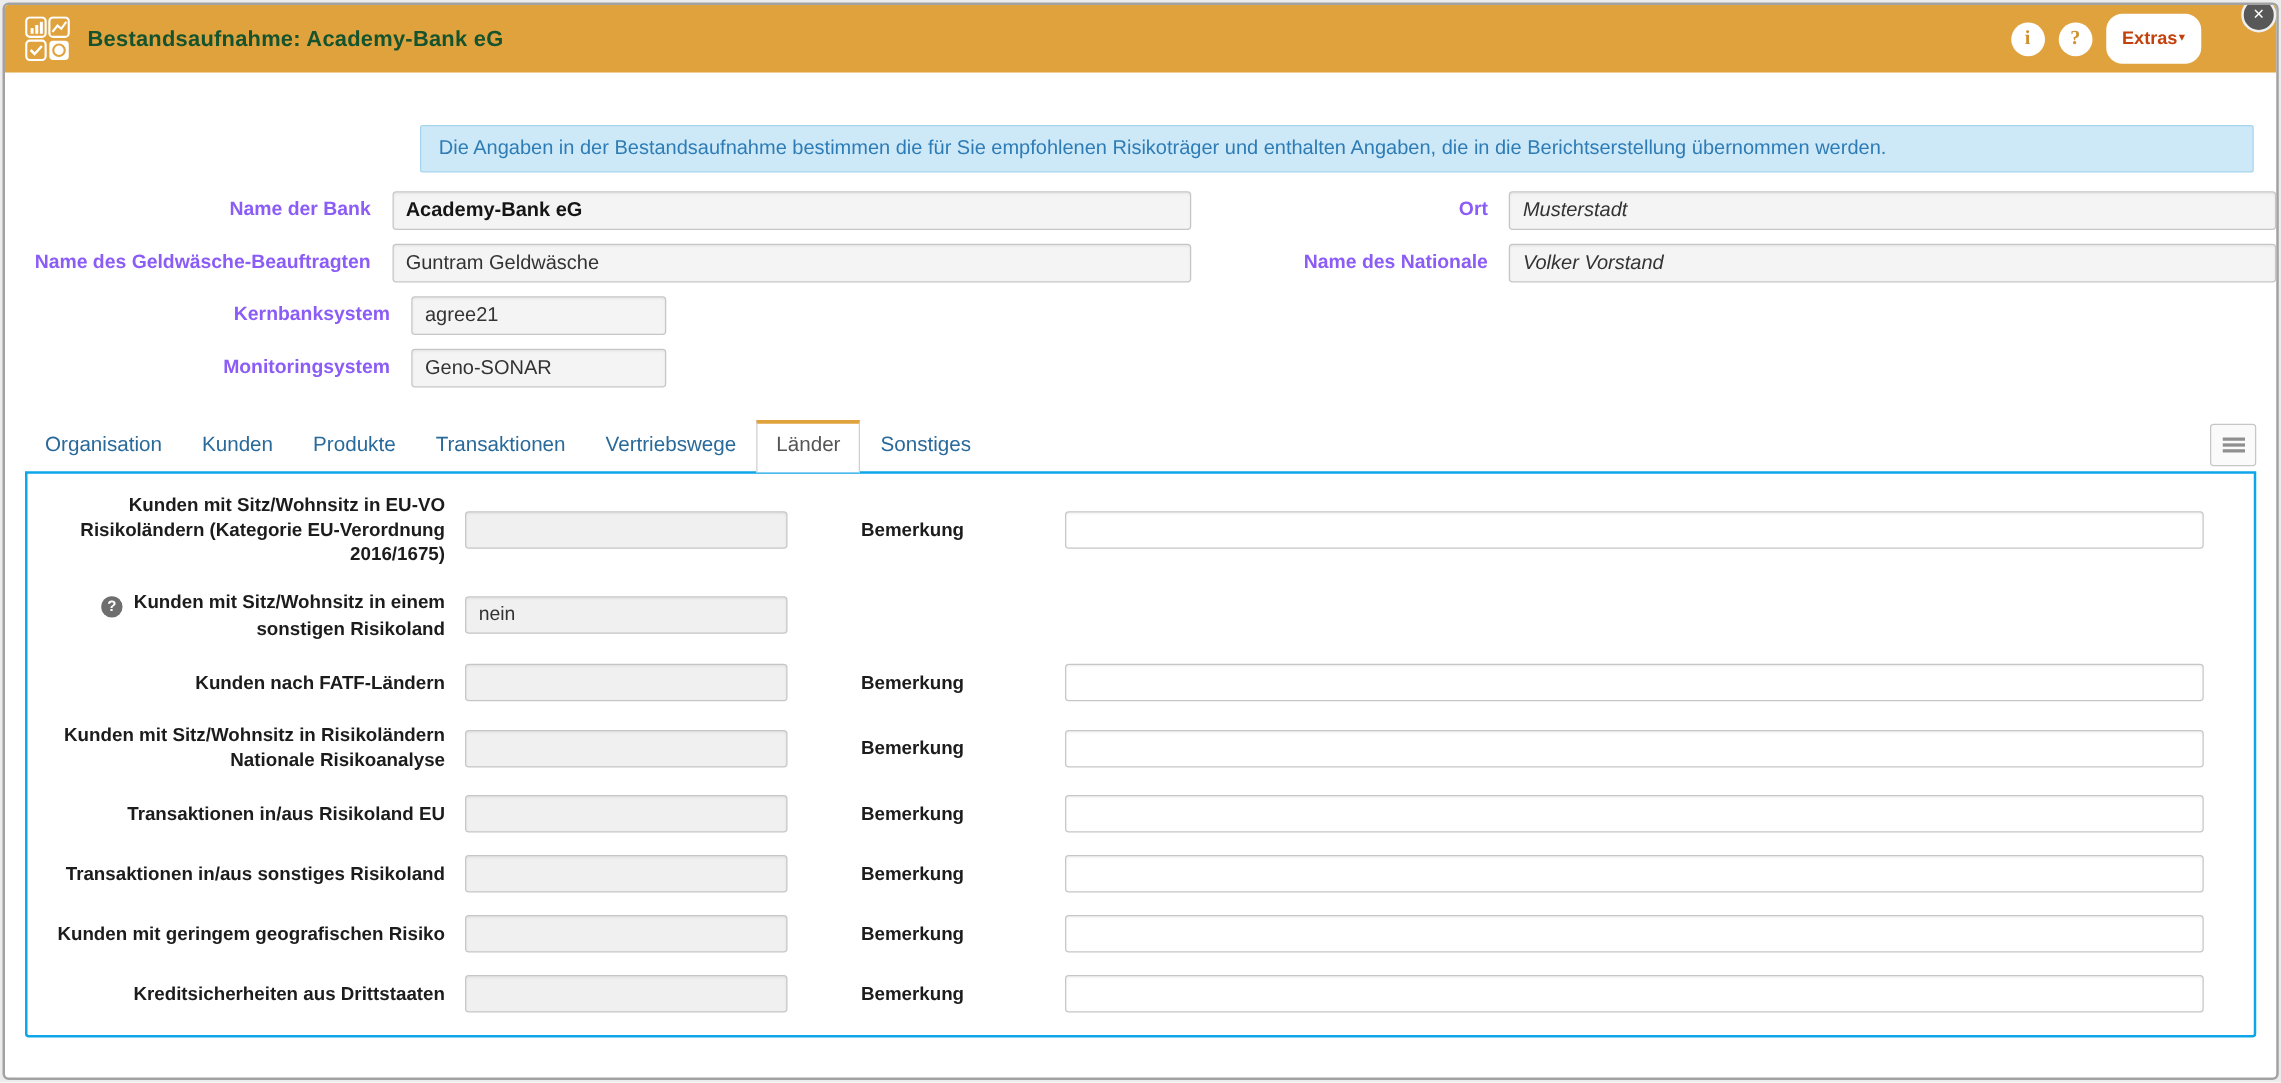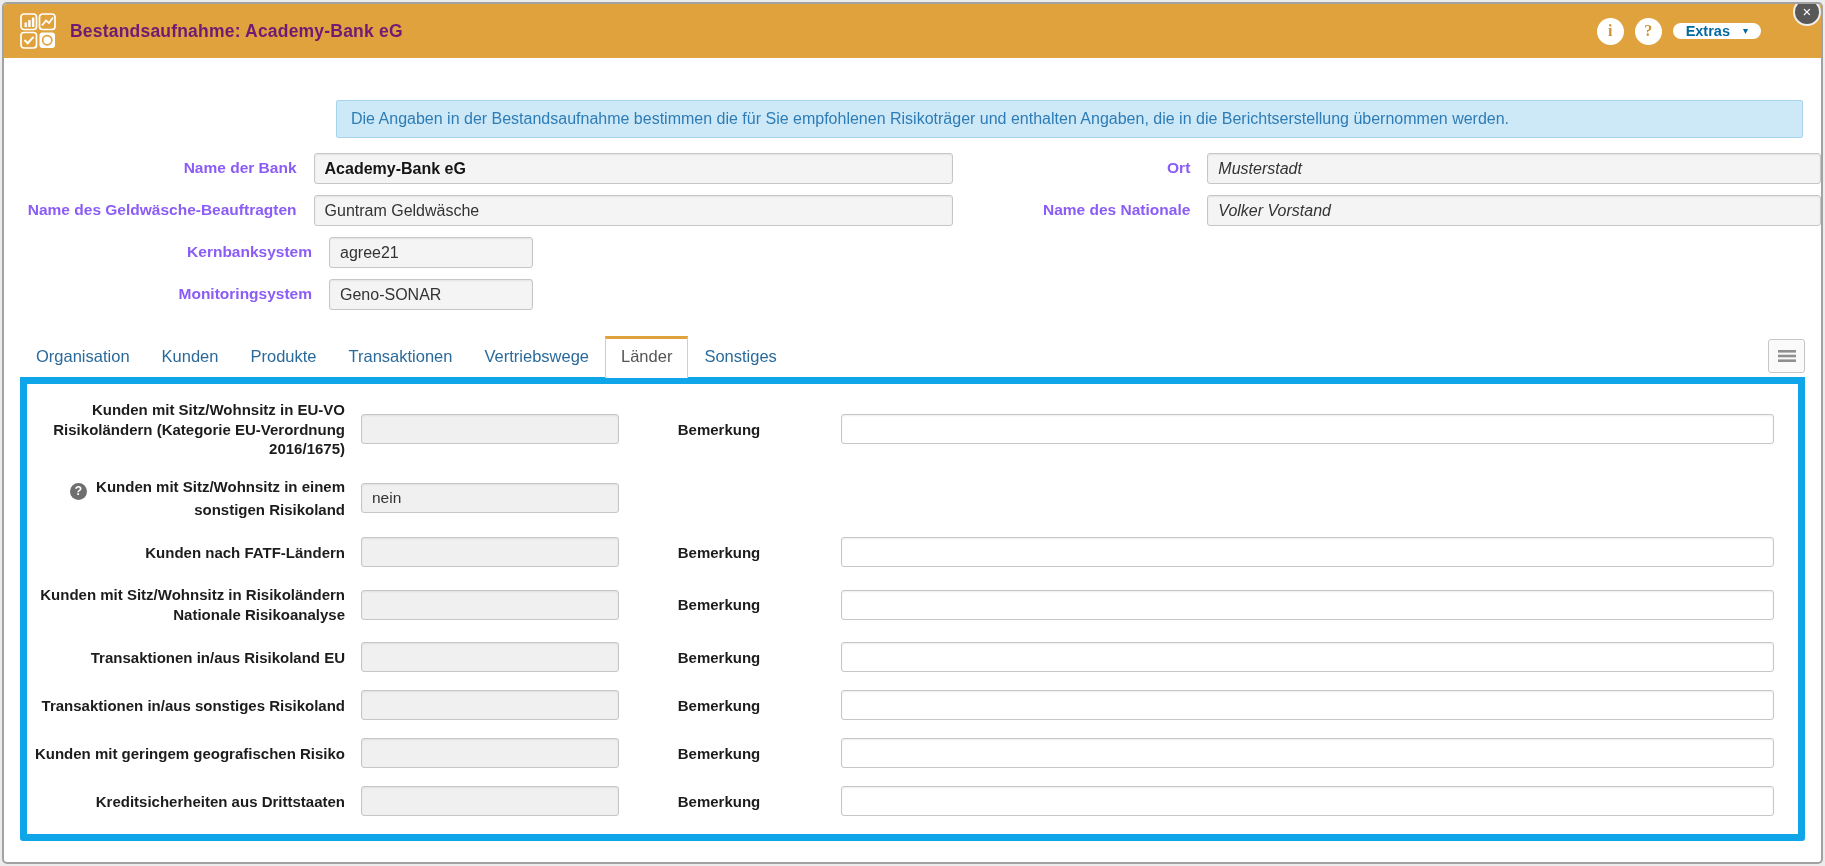--- a/index.html
+++ b/index.html
@@ -3,27 +3,27 @@
 <meta charset="utf-8">
 <style>
   *{margin:0;padding:0;box-sizing:border-box;}
   html,body{width:1825px;height:866px;}
   body{font-family:"Liberation Sans","DejaVu Sans",sans-serif;background:#ececec;position:relative;overflow:hidden;}
   .window{position:absolute;inset:2px;background:#fff;border:2px solid #a2a2a2;border-radius:5px;overflow:hidden;}
 
   
   .titlebar{height:54px;background:#e0a23d;display:flex;align-items:center;padding:0 16px;}
   .logo{display:flex;margin-right:14px;}
-  .title{color:#701a75;font-weight:bold;font-size:17.5px;letter-spacing:.2px;}
+  .title{color:#14532d;font-weight:bold;font-size:17.5px;letter-spacing:.2px;}
   .titlebar-right{margin-left:auto;display:flex;align-items:center;gap:11px;padding-right:44px;}
   .circle-btn{width:27px;height:27px;border-radius:50%;border:none;background:#fff;color:#cf9232;
     font-weight:bold;font-size:16px;display:flex;align-items:center;justify-content:center;cursor:pointer;
     font-family:"Liberation Serif",serif;}
-  .extras-btn{height:16px;border:none;border-radius:13px;background:#fff;color:#0369a1;font-weight:bold;
-    font-size:14.5px;padding:0 13px;display:flex;align-items:center;gap:13px;cursor:pointer;font-family:inherit;}
+  .extras-btn{height:40px;border:none;border-radius:13px;background:#fff;color:#c2410c;font-weight:bold;
+    font-size:14.5px;padding:0 13px;display:flex;align-items:center;gap:1px;cursor:pointer;font-family:inherit;}
   .extras-caret{font-size:10px;line-height:1;}
   .close-btn{position:absolute;top:-6px;right:0;width:28px;height:28px;border-radius:50%;background:#585858;
     border:2px solid #efefef;color:#fff;font-size:15px;display:flex;align-items:center;justify-content:center;
     z-index:10;cursor:pointer;padding-bottom:2px;}
 
   
   .banner{margin:42px 18px 0 332px;background:#cde9f8;border:1px solid #a6d4ec;color:#2e7cb5;
     font-size:16px;padding:9px 14px;border-radius:2px;}
 
   
@@ -42,21 +42,21 @@
 
   
   .tabbar{display:flex;align-items:flex-end;margin:26px 16px 0;position:relative;z-index:2;}
   .tab{font-size:16.5px;color:#2a6a9b;padding:10px 15px 11px;cursor:pointer;border:1px solid transparent;border-bottom:none;}
   .tab.active{background:#fff;border-color:#cfcfcf;border-top:3px solid #e0a23d;color:#555;
     margin-bottom:-1px;padding-top:8px;padding-bottom:12px;}
   .list-btn{margin-left:auto;width:37px;height:34px;border:1px solid #c6c6c6;border-radius:3px;background:#fafafa;
     display:flex;align-items:center;justify-content:center;cursor:pointer;margin-bottom:4px;}
 
   
-  .panel{margin:0 16px;border:7px solid #0ea5e9;border-radius:0 0 3px 3px;background:#fff;padding:16px 0 18px;position:relative;z-index:1;}
+  .panel{margin:0 16px;border:2px solid #0ea5e9;border-radius:0 0 3px 3px;background:#fff;padding:16px 16px 18px;position:relative;z-index:1;}
   .prow{display:flex;align-items:center;margin-bottom:18px;}
   .prow:last-child{margin-bottom:0;}
   .plabel{width:318px;text-align:right;font-weight:bold;font-size:15px;color:#1c1c1c;line-height:1.3;}
   .p-small{width:258px;margin-left:16px;background:#f0f0f0;font-size:15.5px;height:30px;}
   .bem-label{width:200px;text-align:center;font-weight:bold;font-size:15px;color:#1c1c1c;}
   .bem-input{flex:1;margin-left:22px;margin-right:24px;background:#fff;height:30px;}
   .help-badge{display:inline-flex;width:17px;height:17px;border-radius:50%;background:#6e6e6e;color:#fff;
     font-size:12px;font-weight:bold;align-items:center;justify-content:center;margin-right:5px;vertical-align:-3px;cursor:pointer;}
 </style>
 </head>

